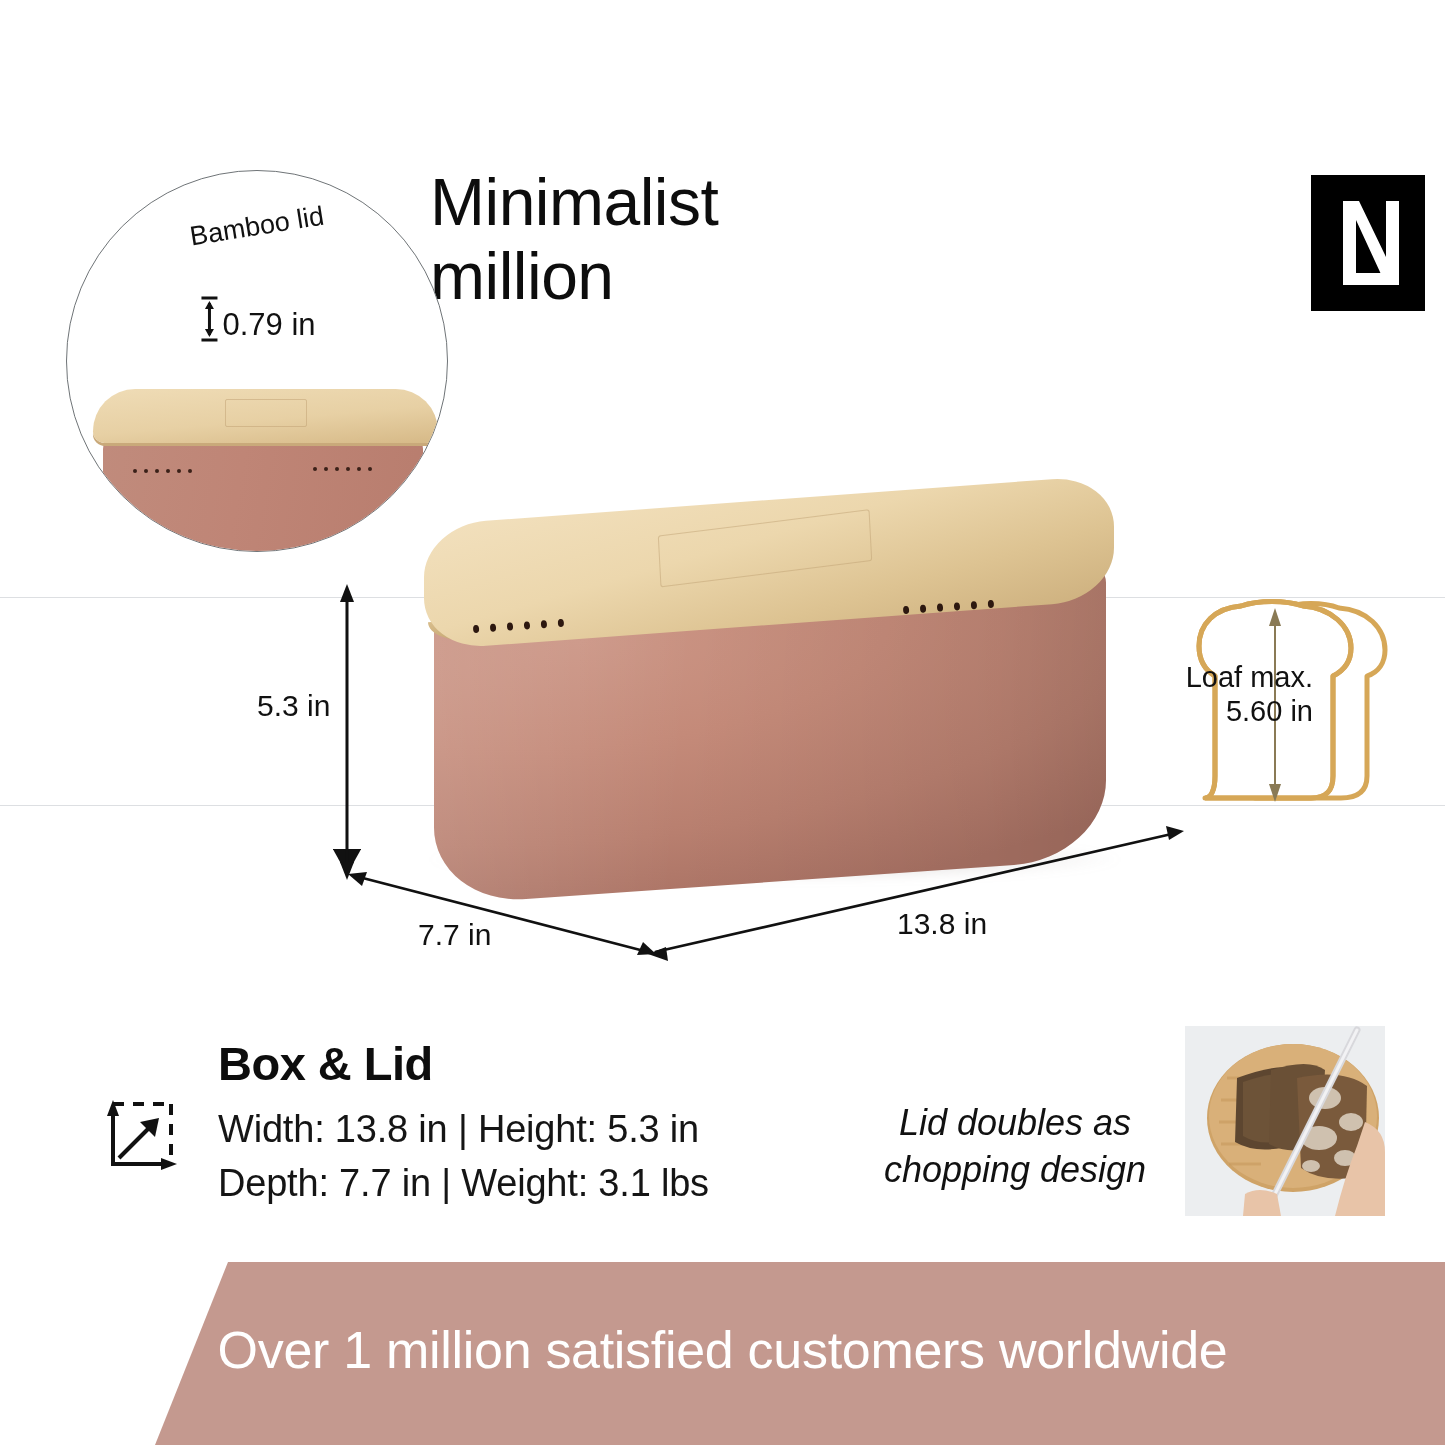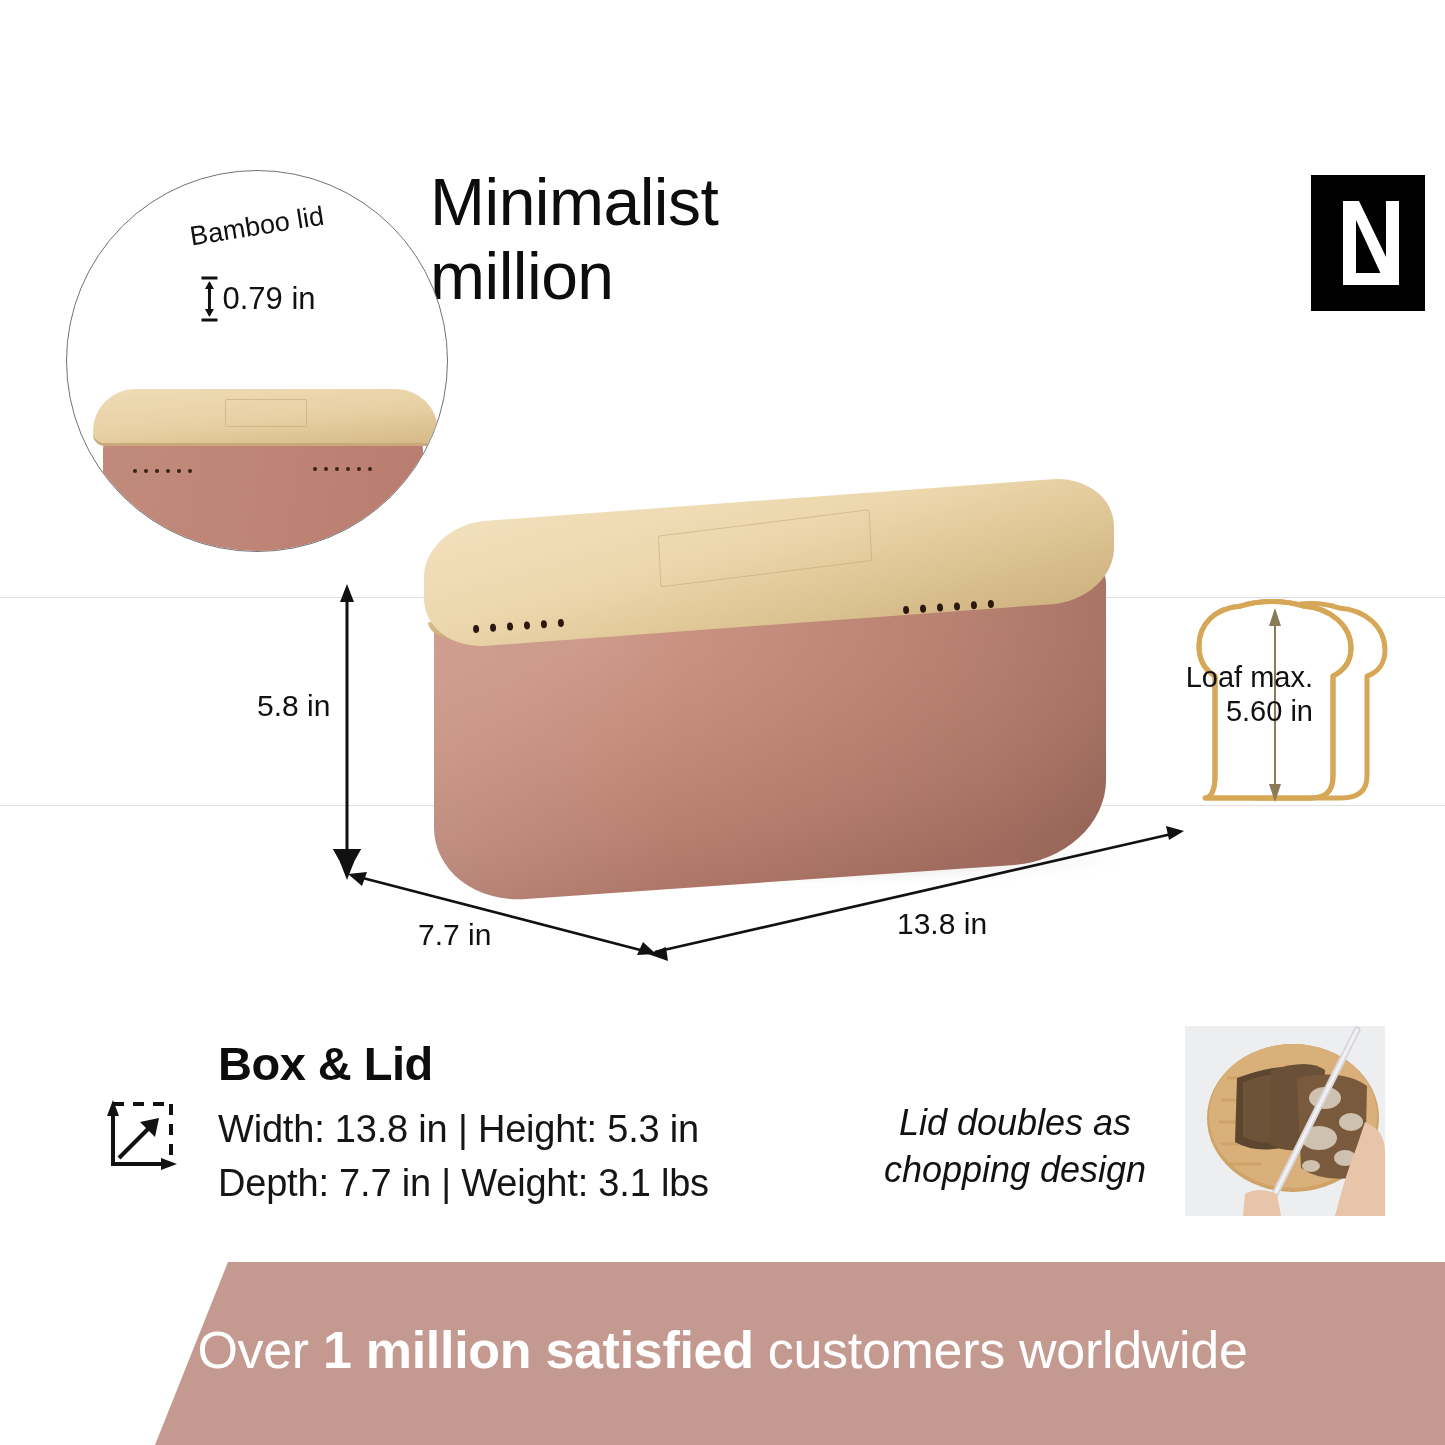--- a/index.html
+++ b/index.html
@@ -34,22 +34,22 @@
   .callout {
     position:absolute; left:66px; top:170px; width:382px; height:382px;
     border:1.4px solid #6f7477; border-radius:50%;
     overflow:hidden; background:#fff;
   }
   .callout-label {
     position:absolute; left:50%; top:40px; transform:translateX(-50%) rotate(-9deg);
     font-size:27px; color:#111; white-space:nowrap;
   }
   .callout-dim {
-    position:absolute; left:50%; top:104px; transform:translateX(-50%);
-    display:flex; align-items:center; gap:2px; white-space:nowrap;
+    position:absolute; left:50%; top:124px; transform:translateX(-50%);
+    display:flex; align-items:flex-end; gap:2px; white-space:nowrap;
   }
   .callout-dim .dimtext { font-size:31px; color:#111; }
 
   
   .mini-product {
     position:absolute; left:-12px; top:212px; width:410px; height:190px;
   }
   .mini-body {
     position:absolute; left:48px; top:48px; width:320px; height:140px;
     background:linear-gradient(100deg,#c08b7c 0%,#bf8576 42%,#b87d6e 100%);
@@ -157,21 +157,21 @@
   
   .banner {
     position:absolute; left:0; top:1262px; width:1445px; height:183px;
     background:#c4998f;
     clip-path:polygon(228px 0, 1445px 0, 1445px 183px, 155px 183px);
   }
   .banner-text {
     position:absolute; left:0; top:1320px; width:1445px; text-align:center;
     font-size:52px; color:#ffffff; letter-spacing:-0.3px; white-space:nowrap;
   }
-  .banner-text b { font-weight:700; }
+  .banner-text b { font-weight:400; }
 </style>
 </head>
 <body>
 
 <div id="page">
 
   <div class="gridline gl-top"></div>
   <div class="gridline gl-bottom"></div>
 
   <div class="title">
@@ -263,21 +263,21 @@
 
     <line x1="355" y1="876" x2="648" y2="952" stroke="#111" stroke-width="2.6"></line>
     <path d="M348 874 L367 872 L362 886 Z" fill="#111"></path>
     <path d="M656 954 L637 955 L643 942 Z" fill="#111"></path>
 
     <line x1="655" y1="952" x2="1176" y2="833" stroke="#111" stroke-width="2.6"></line>
     <path d="M648 954 L666 947 L668 961 Z" fill="#111"></path>
     <path d="M1184 831 L1166 826 L1169 840 Z" fill="#111"></path>
   </svg>
 
-  <div class="dim-label lbl-h">5.8 in</div>
+  <div class="dim-label lbl-h">5.3 in</div>
   <div class="dim-label lbl-d">7.7 in</div>
   <div class="dim-label lbl-w">13.8 in</div>
 
   <div class="loaf">
     <svg width="240" height="208" viewBox="0 0 240 208">
 
       <path d="M92 200 L178 200 C196 200 204 192 204 178 L204 78
                C216 74 222 64 222 52 C222 30 204 12 176 10
                C160 4 136 4 120 10 C98 12 84 26 84 46
                C84 60 90 72 100 78 L100 178 C100 192 96 200 92 200 Z" fill="none" stroke="#D6A757" stroke-width="5" stroke-linejoin="round"></path>

